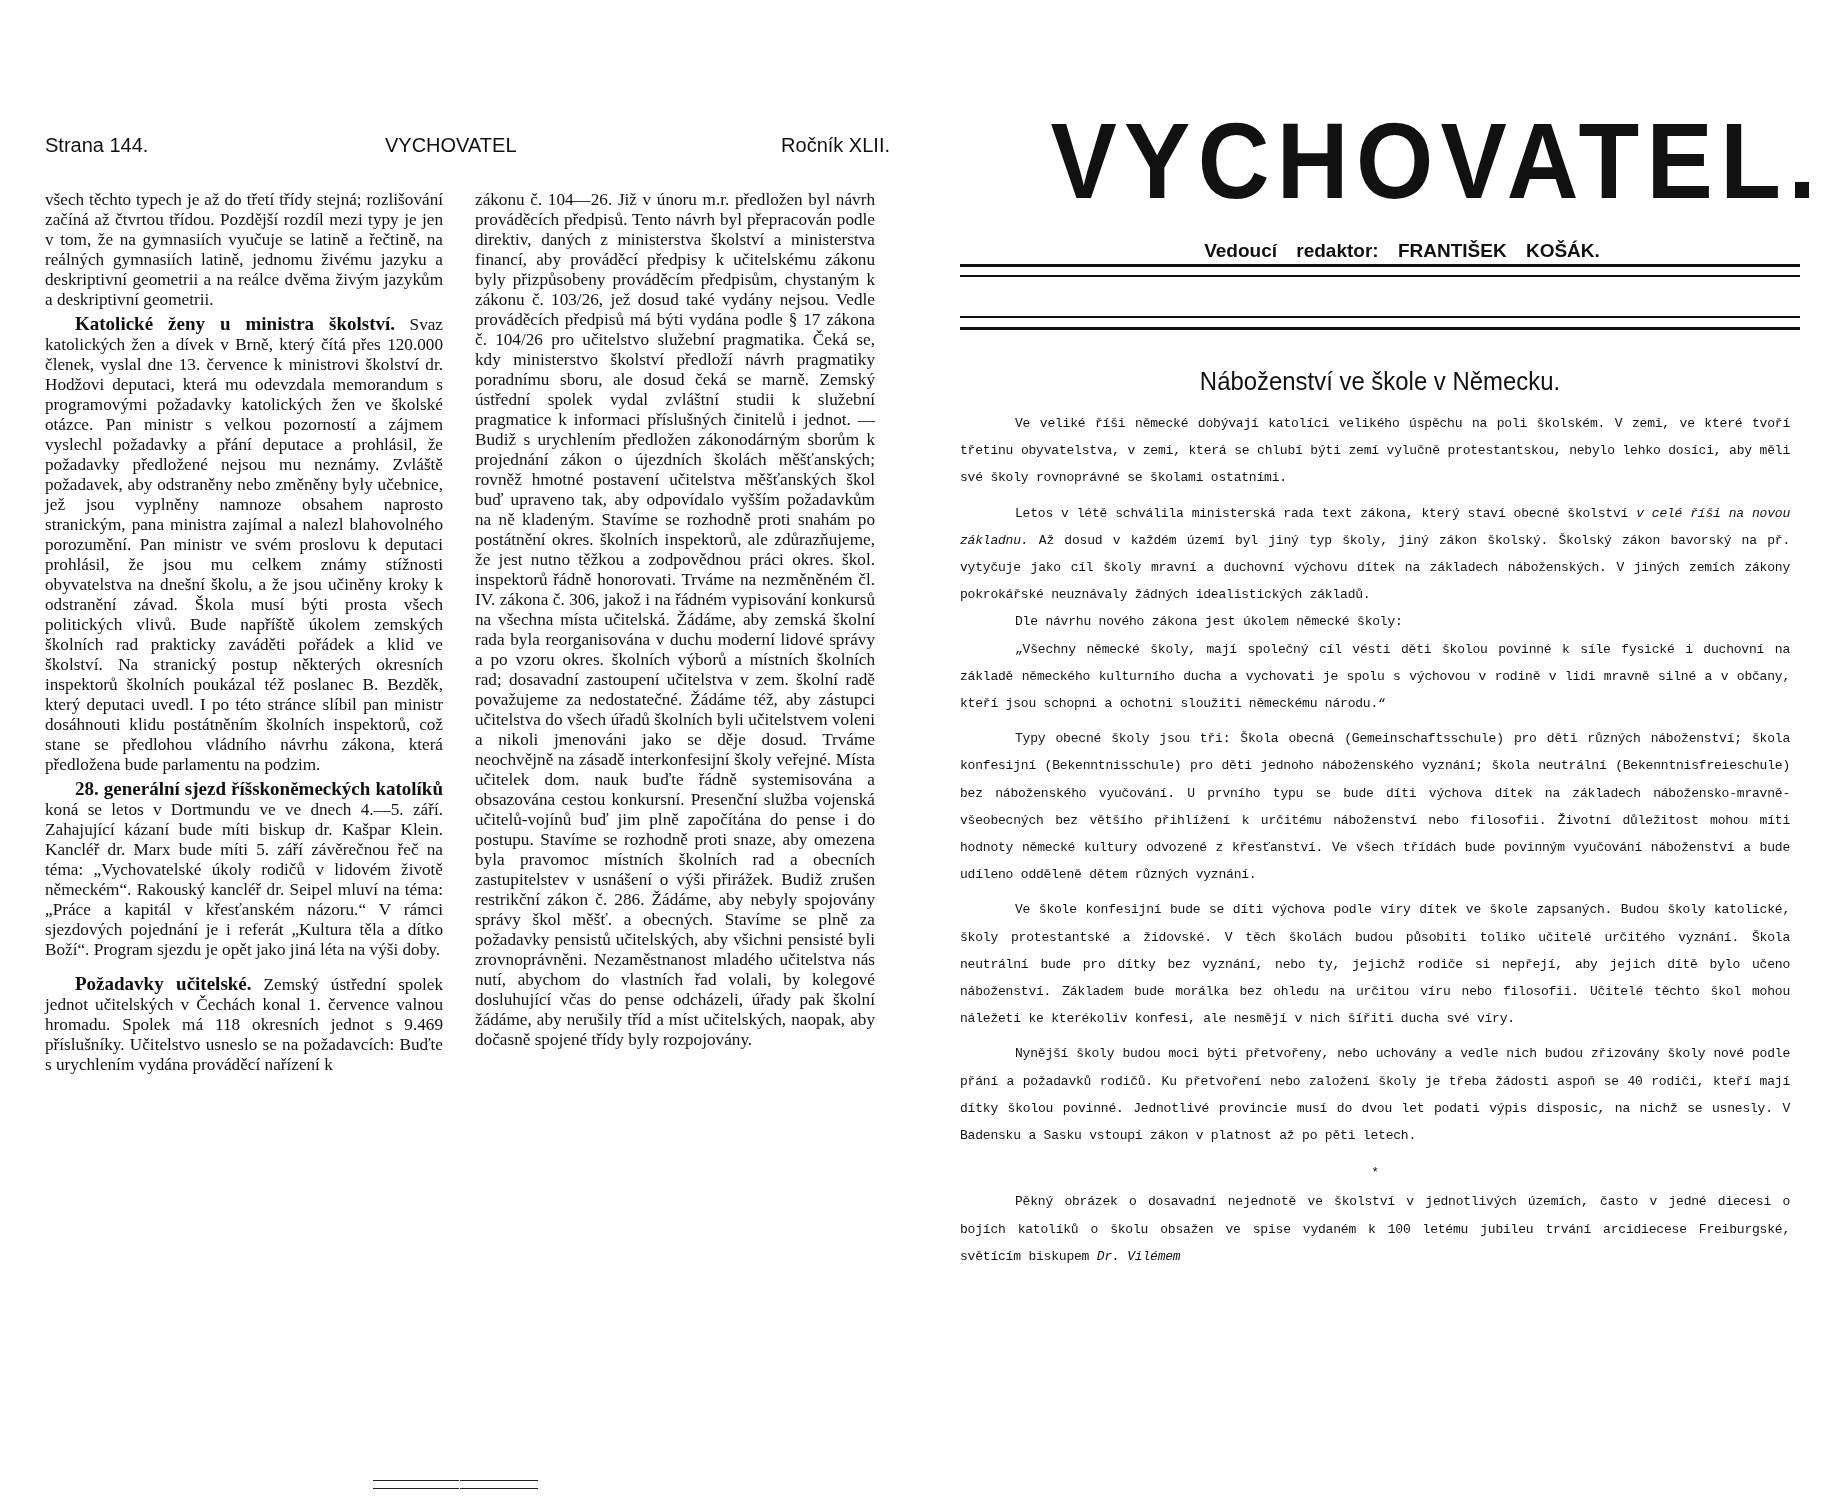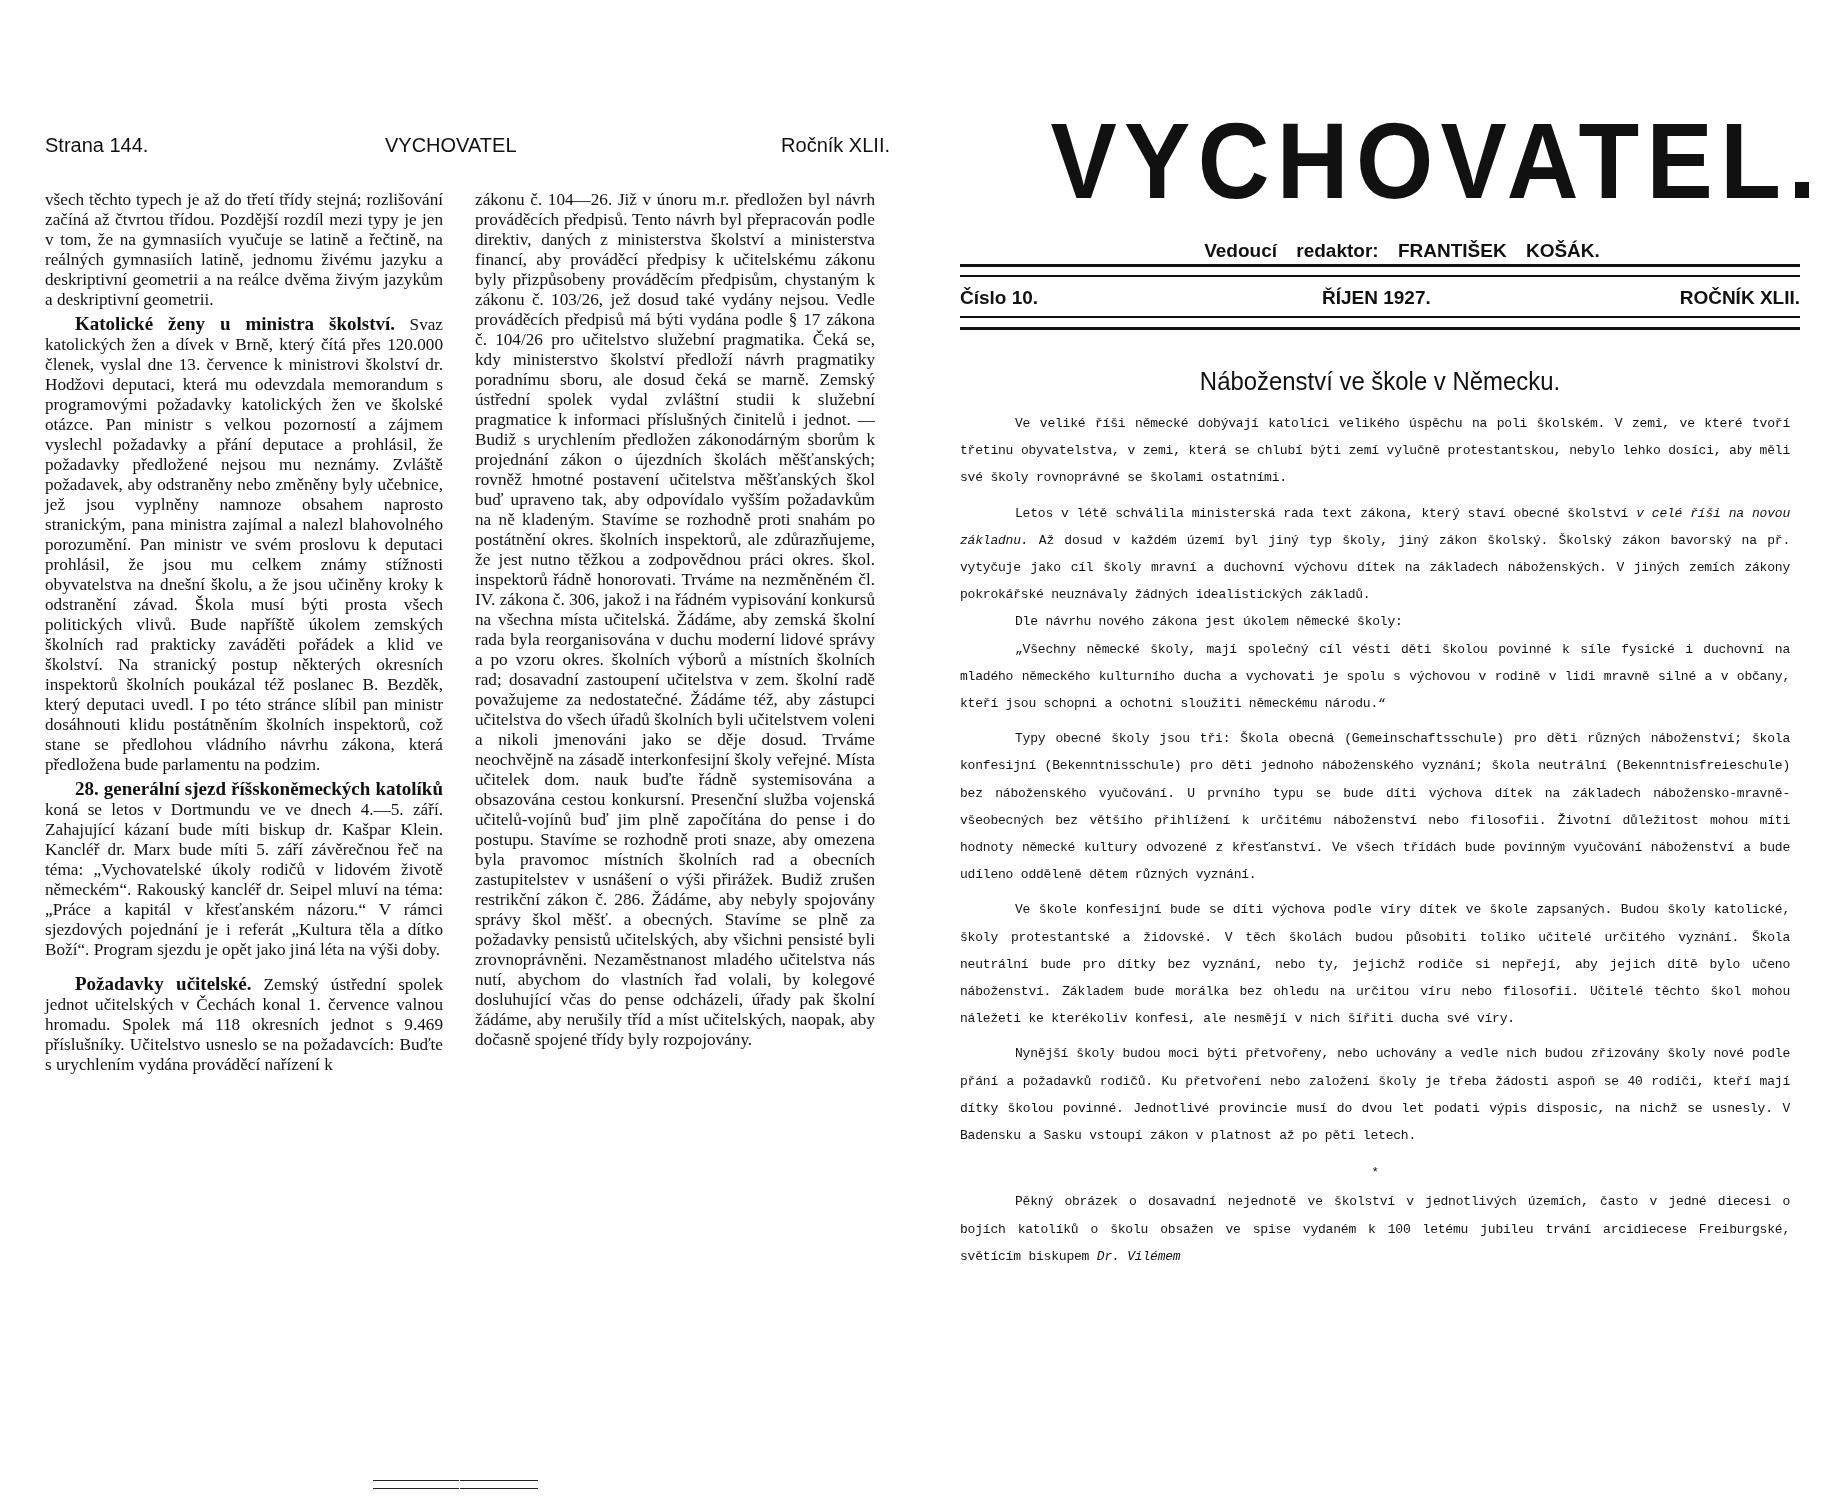--- a/index.html
+++ b/index.html
@@ -80,38 +80,33 @@
 
   <div class="double-rule" id="left-rule-a"></div>
   <div class="double-rule" id="left-rule-b"></div>
 </div>
 
 <div class="page" id="right-page">
   <div class="masthead">VYCHOVATEL.</div>
   <div class="editor-line">Vedoucí redaktor: FRANTIŠEK KOŠÁK.</div>
   <div class="hrule" id="rule-1"></div>
   <div class="hrule" id="rule-2"></div>
-  <div class="issue-line">
-    <span class="il-left">Číslo 10.</span>
-    <span class="il-center">ŘÍJEN 1927.</span>
-    <span class="il-right">ROČNÍK XLII.</span>
-  </div>
   <div class="hrule" id="rule-3"></div>
   <div class="hrule" id="rule-4"></div>
 
   <div class="article-title">Náboženství ve škole v Německu.</div>
 
   <div class="article">
     <p class="ind">Ve veliké říši německé dobývají katolíci velikého úspěchu na poli školském. V zemi, ve které tvoří třetinu obyvatelstva, v zemi, která se chlubí býti zemí vylučně protestantskou, nebylo lehko dosíci, aby měli své školy rovnoprávné se školami ostatními.</p>
     <div class="spacer"></div>
     <p class="ind">
       <span>Letos v létě schválila ministerská rada text zákona, který staví obecné školství </span><span class="it">v celé říši na novou základnu.</span><span> Až dosud v každém území byl jiný typ školy, jiný zákon školský. Školský zákon bavorský na př. vytyčuje jako cíl školy mravní a duchovní výchovu dítek na základech náboženských. V jiných zemích zákony pokrokářské neuznávaly žádných idealistických základů.</span>
     </p>
     <p class="ind">Dle návrhu nového zákona jest úkolem německé školy:</p>
-    <p class="ind">„Všechny německé školy, mají společný cíl vésti děti školou povinné k síle fysické i duchovní na mladého německého kulturního ducha a vychovati je spolu s výchovou v rodině v lidi mravně silné a v občany, kteří jsou schopni a ochotni sloužiti německému národu.“</p>
+    <p class="ind">„Všechny německé školy, mají společný cíl vésti děti školou povinné k síle fysické i duchovní na základě německého kulturního ducha a vychovati je spolu s výchovou v rodině v lidi mravně silné a v občany, kteří jsou schopni a ochotni sloužiti německému národu.“</p>
     <div class="spacer"></div>
     <p class="ind">Typy obecné školy jsou tři: Škola obecná (Gemeinschaftsschule) pro děti různých náboženství; škola konfesijní (Bekenntnisschule) pro děti jednoho náboženského vyznání; škola neutrální (Bekenntnisfreieschule) bez náboženského vyučování. U prvního typu se bude díti výchova dítek na základech nábožensko-mravně-všeobecných bez většího přihlížení k určitému náboženství nebo filosofii. Životní důležitost mohou míti hodnoty německé kultury odvozené z křesťanství. Ve všech třídách bude povinným vyučování náboženství a bude udíleno odděleně dětem různých vyznání.</p>
     <div class="spacer"></div>
     <p class="ind">Ve škole konfesijní bude se díti výchova podle víry dítek ve škole zapsaných. Budou školy katolické, školy protestantské a židovské. V těch školách budou působiti toliko učitelé určitého vyznání. Škola neutrální bude pro dítky bez vyznání, nebo ty, jejichž rodiče si nepřejí, aby jejich dítě bylo učeno náboženství. Základem bude morálka bez ohledu na určitou víru nebo filosofii. Učitelé těchto škol mohou náležeti ke kterékoliv konfesi, ale nesmějí v nich šířiti ducha své víry.</p>
     <div class="spacer"></div>
     <p class="ind">Nynější školy budou moci býti přetvořeny, nebo uchovány a vedle nich budou zřizovány školy nové podle přání a požadavků rodičů. Ku přetvoření nebo založení školy je třeba žádosti aspoň se 40 rodiči, kteří mají dítky školou povinné. Jednotlivé provincie musí do dvou let podati výpis disposic, na nichž se usnesly. V Badensku a Sasku vstoupí zákon v platnost až po pěti letech.</p>
     <p class="star">*</p>
     <p class="ind">
       <span>Pěkný obrázek o dosavadní nejednotě ve školství v jednotlivých územích, často v jedné diecesi o bojích katolíků o školu obsažen ve spise vydaném k 100 letému jubileu trvání arcidiecese Freiburgské, světícím biskupem </span><span class="it">Dr. Vilémem</span>
     </p>

